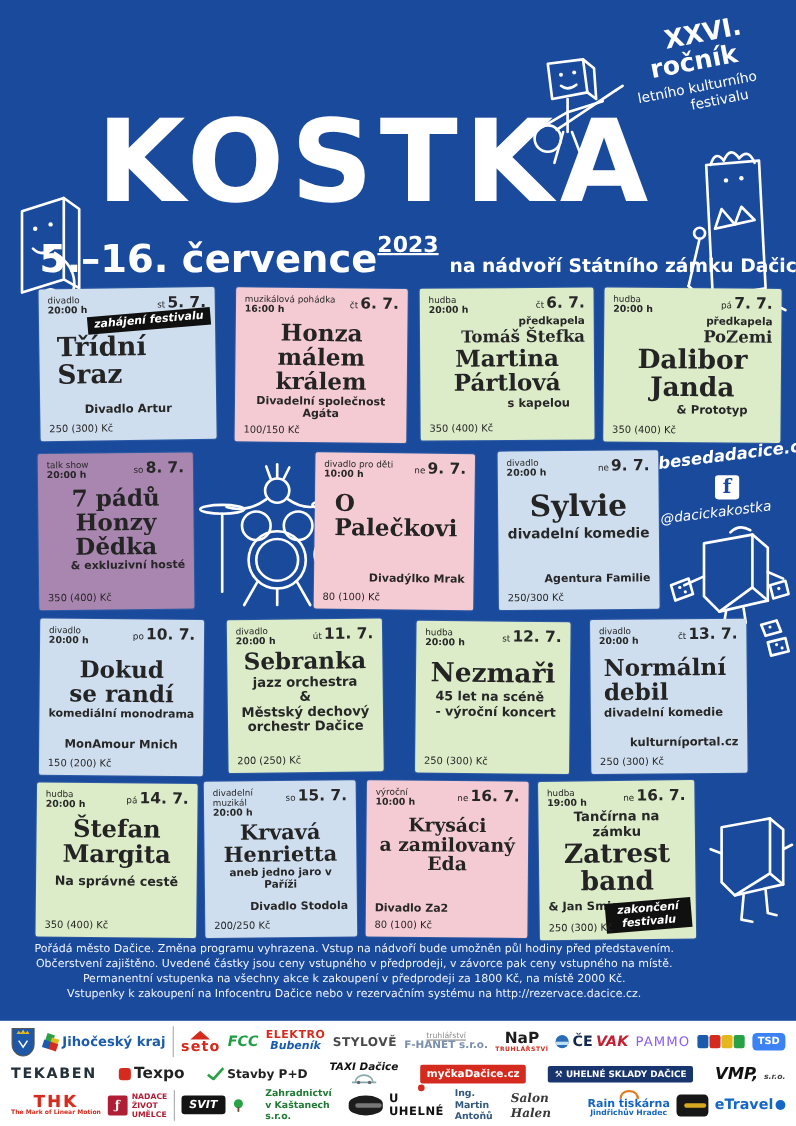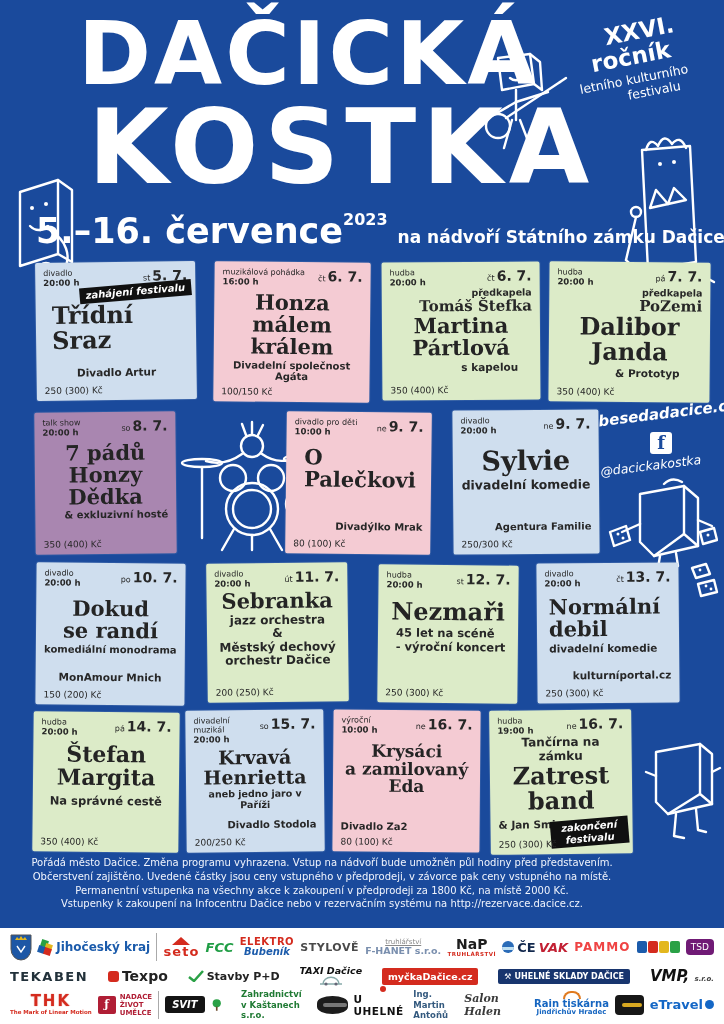--- a/index.html
+++ b/index.html
@@ -10,21 +10,21 @@
   .big-title{position:absolute;color:#fff;font-weight:bold;line-height:.95;white-space:nowrap;}
   .t1{left:78px;top:12px;font-size:88px;letter-spacing:3px;}
   .t2{left:88px;top:98px;font-size:104px;letter-spacing:6px;}
   .edition{position:absolute;left:575px;top:16px;width:150px;color:#fff;transform:rotate(-11deg);}
   .edition .e1{font-size:23px;font-weight:bold;margin-left:34px;}
   .edition .e2{font-size:23px;font-weight:bold;margin-left:16px;margin-top:-2px;}
   .edition .e3{font-size:12.5px;margin-top:2px;margin-left:0;}
   .edition .e4{font-size:12.5px;margin-left:46px;}
   .dateline{position:absolute;left:36px;top:210px;color:#fff;white-space:nowrap;}
   .dateline .dr{font-size:35px;font-weight:bold;}
-  .dateline .yr{font-size:16px;font-weight:bold;vertical-align:18px;}
+  .dateline .yr{font-size:20px;font-weight:bold;vertical-align:18px;text-decoration:underline;}
   .dateline .vn{font-size:17px;font-weight:bold;margin-left:10px;}
   
   .doodle{position:absolute;}
   .doodle path,.doodle circle,.doodle ellipse,.doodle line,.doodle rect
       {stroke:#fff;fill:none;stroke-width:2.4;stroke-linecap:round;stroke-linejoin:round;}
   .doodle .pip{fill:#fff;stroke:none;}
   
   .card{position:absolute;padding:6px 8px 6px 8px;color:#272727;display:flex;flex-direction:column;
         transform:rotate(var(--rot,0deg));border-radius:2px;box-shadow:0 0 0 1px rgba(255,255,255,.08);}
   .c-blue{background:#cfdeee;} .c-pink{background:#f4cbd3;}
@@ -76,24 +76,24 @@
   .styl{color:#4a4a4a;font-weight:bold;font-size:11px;letter-spacing:.5px;}
   .fh1{font-size:7px;color:#888;text-decoration:underline;}
   .fh2{color:#7a8fae;font-weight:bold;font-size:9.5px;}
   .nap{color:#1d1d1d;font-weight:bold;font-size:14px;}
   .nap-sub{color:#d42b1e;font-size:5.5px;font-weight:bold;letter-spacing:.5px;}
   .cevak{display:flex;align-items:center;gap:3px;}
   .cevak-ic{width:12px;height:12px;border-radius:50%;background:#2b6cb8;position:relative;overflow:hidden;}
   .cevak-ic i{position:absolute;left:0;top:6px;width:12px;height:3px;background:#bfe0f2;}
   .cevak-t1{color:#12284d;font-weight:bold;font-size:13px;}
   .cevak-t2{color:#c22033;font-weight:bold;font-style:italic;font-size:13px;}
-  .pammo{color:#ef4444;font-weight:bold;font-size:12px;letter-spacing:1px;}
+  .pammo{color:#8b5cf6;font-weight:normal;font-size:12px;letter-spacing:1px;}
   .rzsd{display:flex;gap:1px;}
   .rzsd i{width:10px;height:12px;border-radius:2px;display:inline-block;}
-  .tsd{background:#701a75;color:#fff;font-weight:normal;font-size:9px;border-radius:4px;padding:3px 5px;}
+  .tsd{background:#3b82f6;color:#fff;font-weight:bold;font-size:9px;border-radius:4px;padding:3px 5px;}
   .tekaben{color:#22313a;font-weight:bold;font-size:13px;letter-spacing:1.5px;}
   .texpo{display:flex;align-items:center;gap:3px;color:#222;font-weight:bold;font-size:14px;}
   .texpo i{width:11px;height:11px;border-radius:3px;background:#d42b1e;display:inline-block;}
   .stav{color:#222;font-weight:bold;font-size:11px;display:flex;align-items:center;gap:3px;}
   .stav svg{display:block;}
   .taxi{color:#111;font-weight:bold;font-style:italic;font-size:9.5px;}
   .mycka{background:#d42b1e;color:#fff;font-weight:bold;font-size:9.5px;padding:3px 6px;border-radius:2px;}
   .uhel{background:#18356e;color:#fff;font-weight:bold;font-size:8px;padding:3px 6px;border-radius:2px;
         display:flex;align-items:center;gap:3px;}
   .vmp{color:#111;font-weight:bold;font-style:italic;font-size:15px;}
@@ -123,21 +123,20 @@
   .kohout i{position:absolute;left:7px;top:8px;width:20px;height:4px;background:#d8a821;border-radius:2px;}
   .etravel{color:#1467c6;font-weight:bold;font-size:13px;display:flex;align-items:center;gap:2px;}
   .etravel i{width:9px;height:9px;border-radius:50%;background:#1467c6;display:inline-block;}
   .shield{flex:none;}
 </style>
 </head>
 <body>
 
 <div class="poster">
 
-  <div class="big-title t1">DAČICKÁ</div>
   <div class="big-title t2">KOSTKA</div>
 
   <div class="edition">
     <div class="e1">XXVI.</div>
     <div class="e2">ročník</div>
     <div class="e3">letního kulturního</div>
     <div class="e4">festivalu</div>
   </div>
 
   <svg class="doodle" style="left:468px;top:50px;width:112px;height:118px" viewBox="0 0 112 118">

